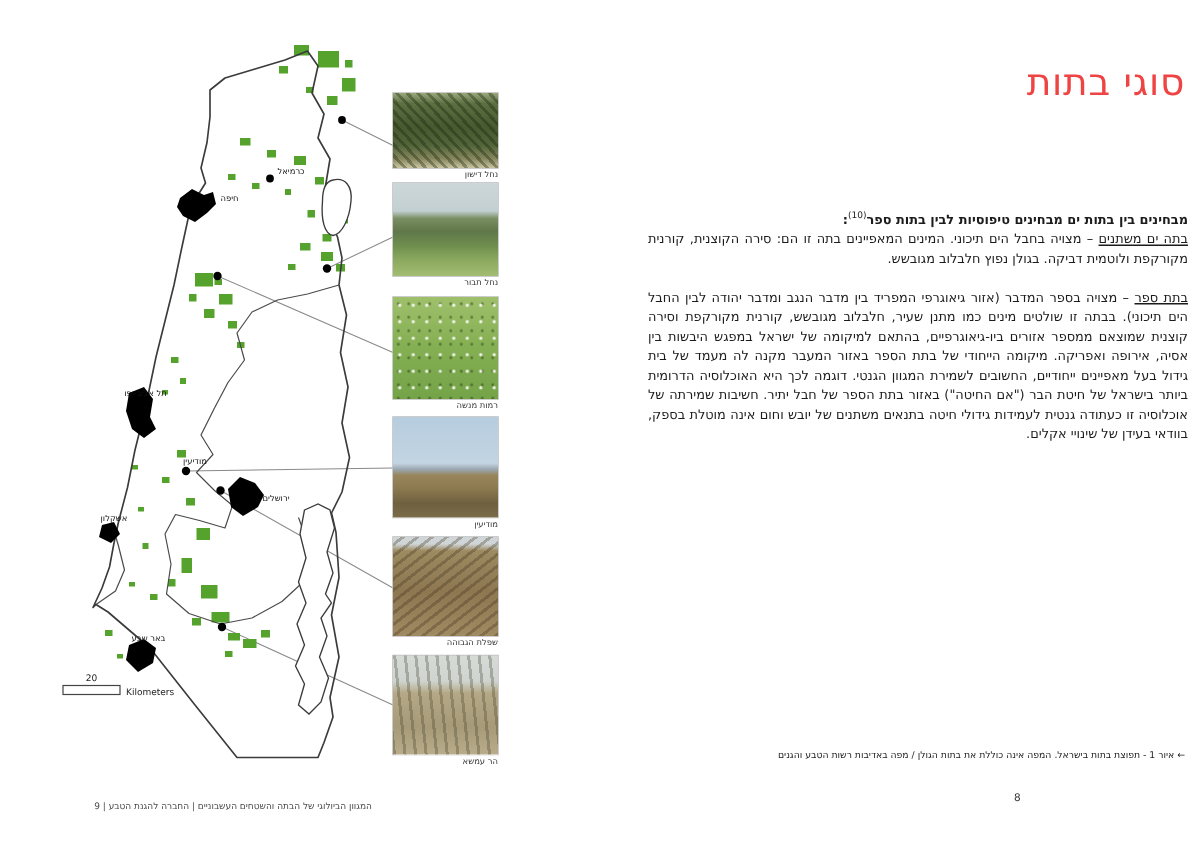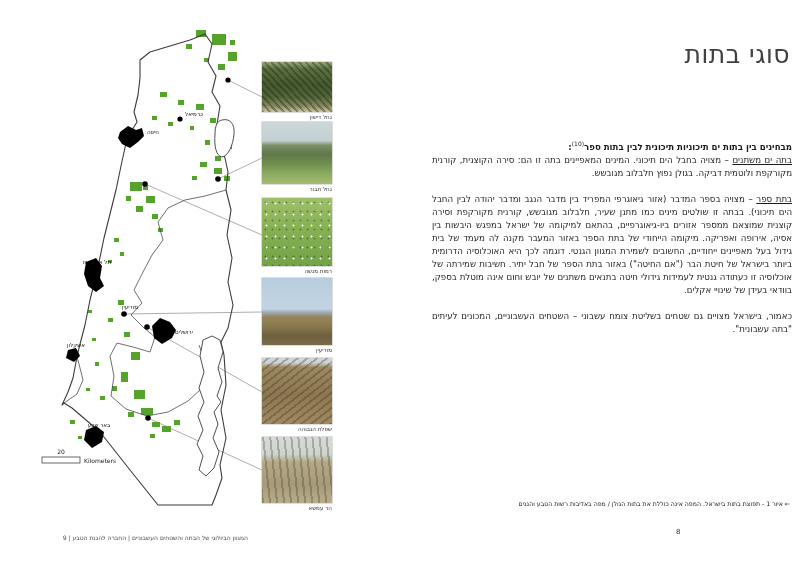--- a/index.html
+++ b/index.html
@@ -40,21 +40,21 @@
     linear-gradient(180deg,#b6cddf 0%,#c3d4e2 46%,#9aa7b0 52%,#98855c 58%,#8d7b50 70%,#6f603f 86%,#7a6b49 100%);}
   .ph-5{background:
     repeating-linear-gradient(-38deg,rgba(60,45,25,.30) 0 2px,rgba(0,0,0,0) 2px 6px),
     linear-gradient(180deg,#d0d6d8 0%,#d0d6d8 7%,#9c8a60 14%,#8d7751 55%,#a08a61 100%);}
   .ph-6{background:
     repeating-linear-gradient(84deg,rgba(60,60,40,.30) 0 2px,rgba(0,0,0,0) 2px 7px),
     linear-gradient(180deg,#d6dbd8 0%,#cfd4cf 26%,#b5a886 38%,#a79a78 72%,#b9ac8a 100%);}
 
   
   .article{position:absolute;left:430px;width:360px;direction:rtl;color:#1c1c1c;}
-  #title{top:40px;font-size:25px;letter-spacing:.5px;color:#404040;text-align:right;padding-right:10px;}
+  #title{top:40px;font-size:25px;letter-spacing:.5px;color:#ef4444;text-align:right;padding-right:10px;}
   #bodytext{top:141px;font-size:8.6px;line-height:13px;text-align:justify;padding:0 10px 0 2px;}
   #bodytext .lead{font-weight:bold;}
   #bodytext sup{font-size:6px;line-height:0;}
   #bodytext .term{text-decoration:underline;}
   #bodytext p{margin:0 0 13px 0;}
   #caption{top:500px;font-size:6.2px;color:#222;text-align:right;padding-right:10px;direction:rtl;}
   #folio-right{position:absolute;left:676px;top:528px;font-size:7px;color:#333;}
   #footer-left{
     position:absolute;left:30px;top:534px;width:218px;direction:rtl;text-align:right;
     font-size:6px;color:#4a4a4a;
@@ -202,27 +202,24 @@
 
 <div class="photo ph-5" style="top:358px;height:66px;"></div>
 <div class="photo-label" style="top:426px;">שפלת הגבוהה</div>
 
 <div class="photo ph-6" style="top:437px;height:66px;"></div>
 <div class="photo-label" style="top:505px;">הר עמשא</div>
 
 <h1 class="article" id="title" style="position:absolute;margin:0;font-weight:400;">סוגי בתות</h1>
 
 <div class="article" id="bodytext" style="position:absolute;">
-  <p><span class="lead">מבחינים בין בתות ים תיכוניות תיכונית לבין בתות ספר</span><sup>(10)</sup><span class="lead">:</span><br>
+  <p><span class="lead">מבחינים בין בתות ים מבחינים טיפוסיות לבין בתות ספר</span><sup>(10)</sup><span class="lead">:</span><br>
     <span class="term">בתה ים משתנים</span><span> – מצויה בחבל הים תיכוני. המינים המאפיינים בתה זו הם: סירה הקוצנית, קורנית מקורקפת ולוטמית דביקה. בגולן נפוץ חלבלוב מגובשש.</span>
   </p>
   <p>
     <span class="term">בתת ספר</span><span> – מצויה בספר המדבר (אזור גיאוגרפי המפריד בין מדבר הנגב ומדבר יהודה לבין החבל הים תיכוני). בבתה זו שולטים מינים כמו מתנן שעיר, חלבלוב מגובשש, קורנית מקורקפת וסירה קוצנית שמוצאם ממספר אזורים ביו-גיאוגרפיים, בהתאם למיקומה של ישראל במפגש היבשות בין אסיה, אירופה ואפריקה. מיקומה הייחודי של בתת הספר באזור המעבר מקנה לה מעמד של בית גידול בעל מאפיינים ייחודיים, החשובים לשמירת המגוון הגנטי. דוגמה לכך היא האוכלוסיה הדרומית ביותר בישראל של חיטת הבר ("אם החיטה") באזור בתת הספר של חבל יתיר. חשיבות שמירתה של אוכלוסיה זו כעתודה גנטית לעמידות גידולי חיטה בתנאים משתנים של יובש וחום אינה מוטלת בספק, בוודאי בעידן של שינויי אקלים.</span>
   </p>
-  <p>
-    <span>כאמור, בישראל מצויים גם שטחים בשליטת צומח עשבוני – השטחים העשבוניים, המכונים לעיתים "בתה עשבונית".</span>
-  </p>
 </div>
 
 <div class="article" id="caption" style="position:absolute;">← איור 1 - תפוצת בתות בישראל. המפה אינה כוללת את בתות הגולן / מפה באדיבות רשות הטבע והגנים</div>
 
 <div id="folio-right">8</div>
 <div id="footer-left">המגוון הביולוגי של הבתה והשטחים העשבוניים | החברה להגנת הטבע | 9</div>
 
 </body></html>

